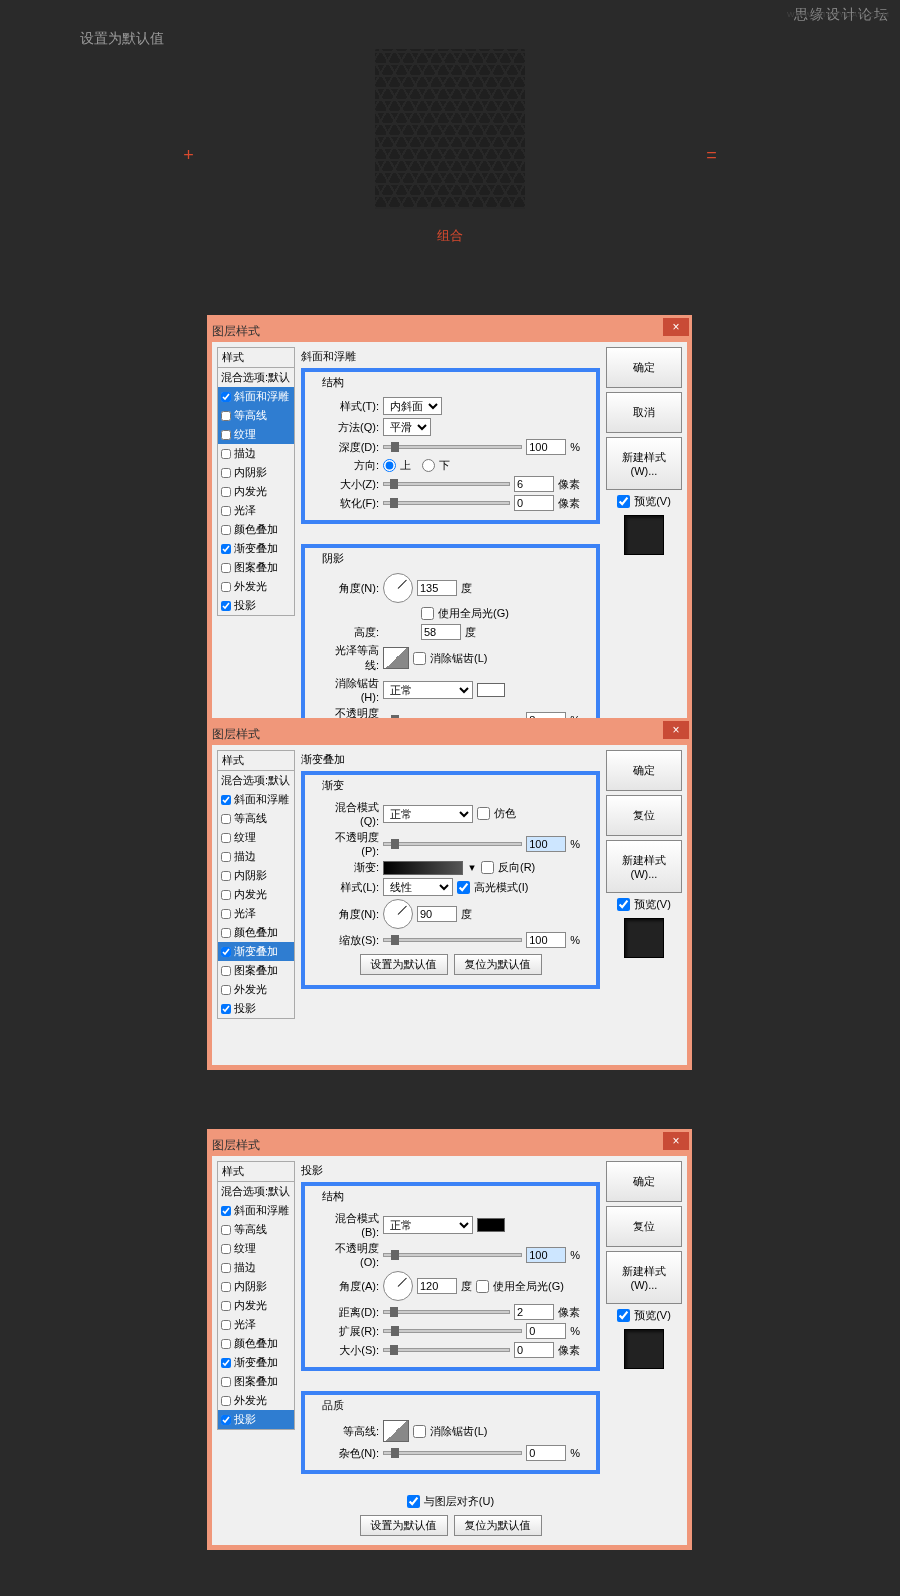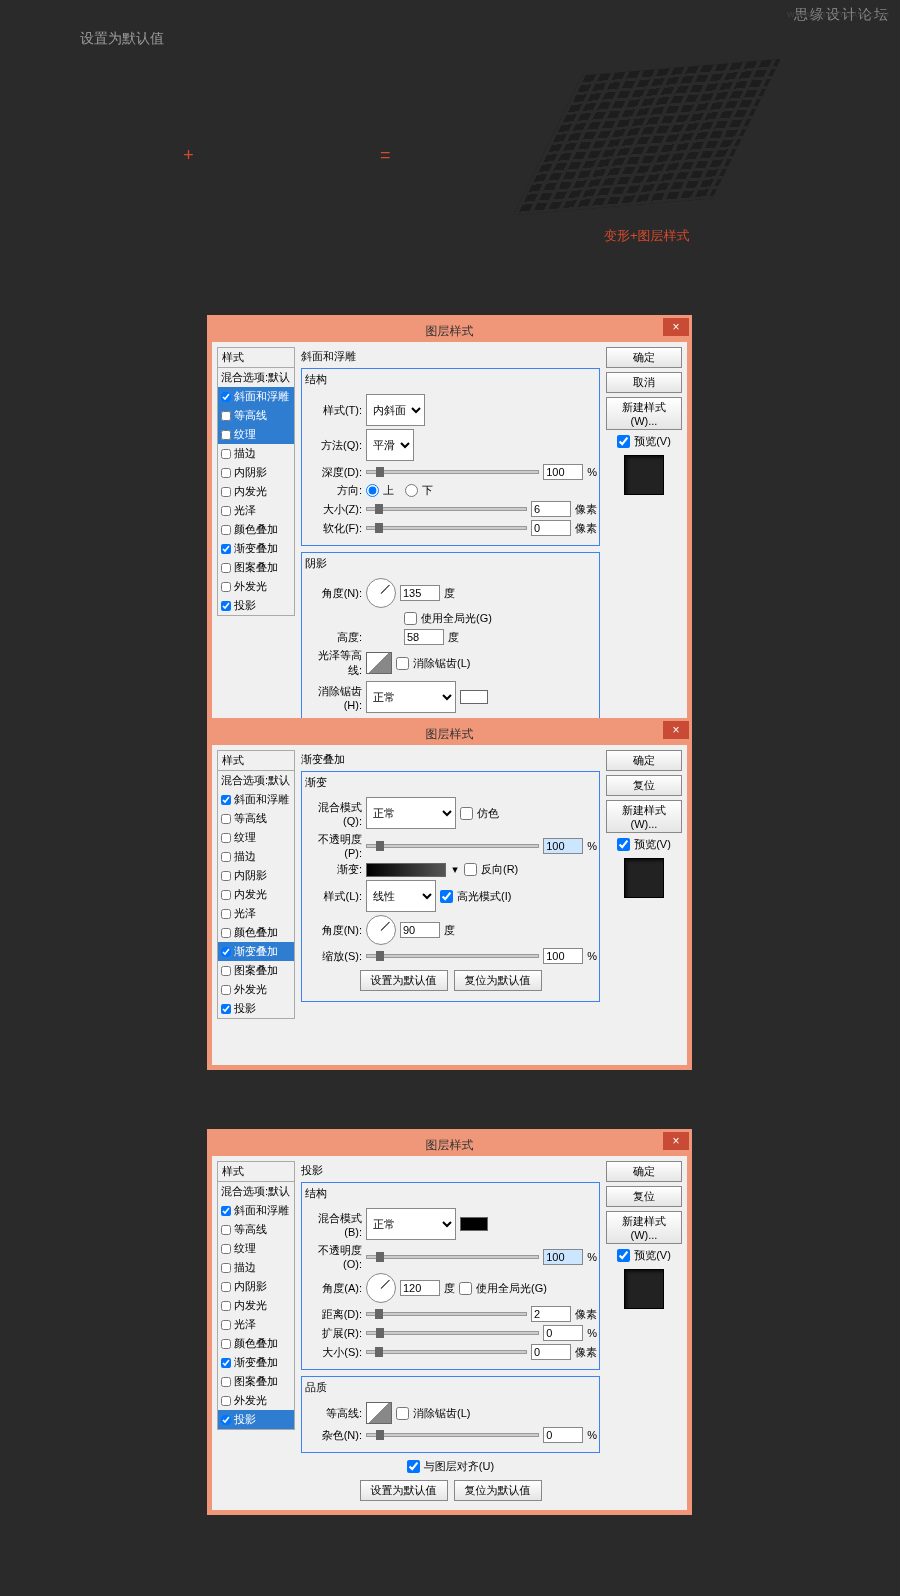--- a/index.html
+++ b/index.html
@@ -15,68 +15,68 @@
 .hexagon{width:18px;height:20px;border:2px solid #333;border-radius:3px}
 .hex-grid{width:150px;height:160px;background:#1f1f1f;border-radius:2px;position:relative;overflow:hidden}
 .hex-grid::before{content:"";position:absolute;inset:0;background:repeating-linear-gradient(60deg,#282828 0 2px,transparent 2px 12px),repeating-linear-gradient(-60deg,#282828 0 2px,transparent 2px 12px),repeating-linear-gradient(0deg,#282828 0 2px,transparent 2px 12px)}
 .mesh{width:190px;height:140px;transform:skewX(-30deg) rotate(-5deg);background:#1d1d1d;position:relative;overflow:hidden}
 .mesh::before{content:"";position:absolute;inset:0;background:repeating-linear-gradient(90deg,#2a2a2a 0 4px,transparent 4px 14px),repeating-linear-gradient(0deg,#2a2a2a 0 3px,transparent 3px 10px)}
 .dialog-wrap{position:absolute;left:207px;width:485px;background:#f0977a;padding:5px 5px 5px 5px}
 .dlg1{top:315px}
 .dlg2{top:718px}
 .dlg3{top:1129px}
 .titlebar{display:flex;align-items:center;height:22px;position:relative}
-.titlebar-text{flex:1;text-align:center;color:#333;font-size:12px}
+.titlebar-text{flex:1;text-align:left;color:#333;font-size:12px}
 .close-btn{width:26px;height:18px;background:#c94b36;color:#fff;display:flex;align-items:center;justify-content:center;font-size:12px;position:absolute;right:-2px;top:-2px;cursor:pointer}
 .dialog-body{background:#f0f0f0;display:flex;padding:5px;gap:6px;color:#000}
 .styles-col{width:78px}
 .styles-header{border:1px solid #aaa;padding:2px 4px;font-size:11px;background:#f0f0f0}
 .styles-list{border:1px solid #aaa;border-top:none;font-size:11px}
 .styles-list .row{padding:2px 3px;display:flex;align-items:center;gap:3px;white-space:nowrap}
 .styles-list .row.sel{background:#2f7dd1;color:#fff}
 .styles-list input[type=checkbox]{width:10px;height:10px;margin:0}
 .indent{padding-left:14px}
 .center-col{flex:1}
 .right-col{width:76px}
-.fieldset{border:1px solid #3b82f6;padding:4px 2px 6px;margin-bottom:6px}
+.fieldset{border:4px solid #3b82f6;padding:4px 16px 6px;margin-bottom:20px}
 .fieldset-title{font-size:11px;margin:-10px 0 4px -2px;background:#f0f0f0;display:inline-block;padding:0 3px}
 .form-row{display:flex;align-items:center;gap:4px;margin:3px 0;font-size:11px}
 .form-row .lbl{width:58px;text-align:right}
 select,input[type=text]{border:1px solid #888;font-size:11px;padding:1px 2px;background:#fff}
-select{height:32px}
+select{height:18px}
 input[type=text]{width:40px;text-align:left}
 .slider{flex:1;height:4px;background:#ccc;border:1px solid #999;position:relative;min-width:60px}
 .slider::after{content:"";position:absolute;width:8px;height:10px;background:#666;top:-4px;left:5%}
-.btn{border:1px solid #888;background:linear-gradient(#fff,#e5e5e5);padding:2px 6px;font-size:11px;text-align:center;cursor:pointer;margin-bottom:4px;display:block;width:100%}
+.btn{border:1px solid #888;background:linear-gradient(#fff,#e5e5e5);padding:12px 6px;font-size:11px;text-align:center;cursor:pointer;margin-bottom:4px;display:block;width:100%}
 .swatch-box{width:40px;height:40px;background:#222;border:1px solid #000;margin:6px auto;box-shadow:inset 2px 2px 3px rgba(0,0,0,.6)}
 .angle-dial{width:30px;height:30px;border:1px solid #888;border-radius:50%;display:inline-block;position:relative;background:#fff}
 .angle-dial::after{content:"";position:absolute;width:12px;height:1px;background:#000;top:50%;left:50%;transform-origin:left;transform:rotate(-45deg)}
 .gradient-bar{width:80px;height:14px;background:linear-gradient(to right,#000,#555);border:1px solid #666}
 .contour-sw{width:26px;height:22px;border:1px solid #666;background:linear-gradient(135deg,#fff 50%,#888 50%)}
 .color-sw{width:28px;height:14px;background:#000;border:1px solid #666;display:inline-block}
 .bottom-btns{display:flex;gap:6px;justify-content:center;margin-top:6px}
 .bottom-btns .btn{width:auto;padding:2px 10px;display:inline-block}
 input[type=radio],input[type=checkbox]{margin:0}
 </style>
 </head>
 <body>
 
 <div class="watermark">思缘设计论坛</div>
 <div class="watermark2">WWW.MISSYUAN.COM</div>
 <div class="title">设置为默认值</div>
 
 <div class="equation">
   <div class="op">+</div>
-  <div class="op">=</div>
   <div class="shape">
       <div class="glyph">
-        <div class="mesh"></div>
-      </div>
-      <div class="label">变形+图层样式</div>
-    </div>
+        <div class="hex-grid"></div>
+      </div>
+      <div class="label">组合</div>
+    </div>
+  <div class="op">=</div>
 </div>
 
 <div class="dialog-wrap dlg1">
   <div class="titlebar">
       <span class="titlebar-text">图层样式</span>
       <div class="close-btn">×</div>
     </div>
   <div class="dialog-body">
     <div class="styles-col">
       <div class="styles-header">样式</div>

